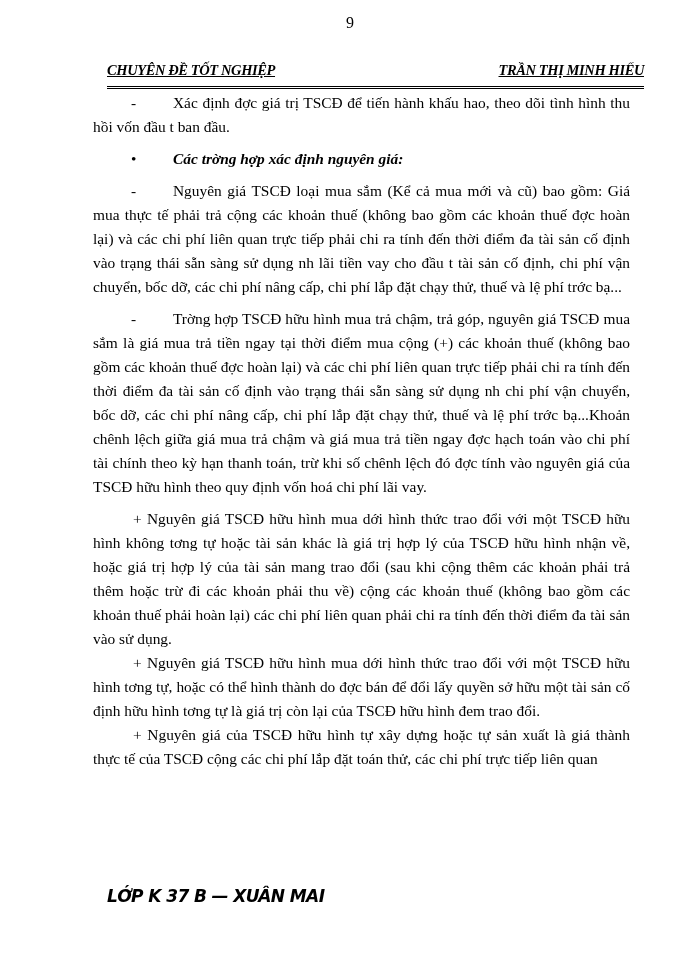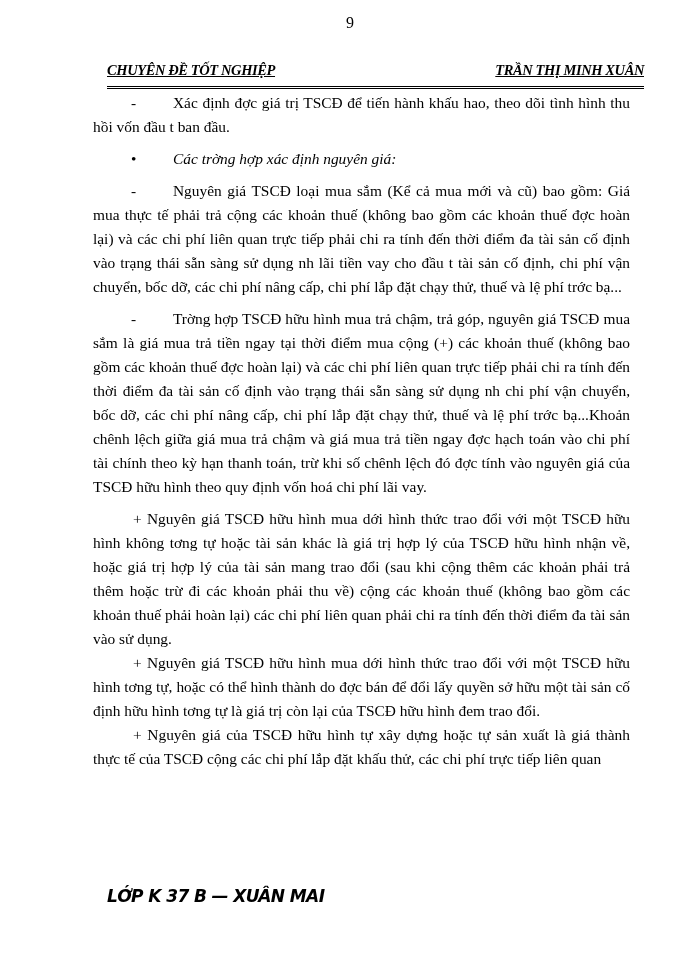--- a/index.html
+++ b/index.html
@@ -13,43 +13,43 @@
     .header-left { left: 0; }
     .header-right { right: 0; }
     .header-rule { position: absolute; top: 86px; left: 107px; width: 537px; height: 3px;
                    border-top: 1px solid #000; border-bottom: 1px solid #000; box-sizing: border-box; }
     .body { position: absolute; top: 91px; left: 93px; width: 537px; font-size: 15.4px;
             line-height: 24px; }
     .para { margin: 0 0 8px 0; text-align: justify; }
     .para .marker { display: inline-block; width: 80px; text-align: left; padding-left: 38px;
                     box-sizing: border-box; }
     .para.plus { text-indent: 40px; margin-bottom: 0; }
-    .para.italic-item .label { font-style: italic; }
+    .para.italic-item .label { font-style: italic; font-weight: bold; }
     .footer { position: absolute; top: 886px; left: 107px; width: 537px; height: 24px; }
     .footer-left, .footer-right { position: absolute; top: 0; font-family: "DejaVu Sans", sans-serif;
                    font-style: italic; font-weight: bold; font-size: 17px; letter-spacing: -0.6px; }
     .footer-left { left: 0; }
     .footer-right { right: 0; }
   </style>
 </head>
 <body>
 
 <div class="page-number">9</div>
 
 <div class="header">
   <span class="header-left">CHUYÊN ĐỀ TỐT NGHIỆP</span>
-  <span class="header-right">TRẦN THỊ MINH XUÂN</span>
+  <span class="header-right">TRẦN THỊ MINH HIẾU</span>
 </div>
 <div class="header-rule"></div>
 
 <div class="body">
   <p class="para"><span class="marker">-</span><span>Xác định đợc  giá trị TSCĐ để tiến hành khấu hao, theo dõi tình hình thu hồi vốn đầu t  ban đầu.</span></p>
   <p class="para italic-item"><span class="marker">•</span><span class="label">Các trờng  hợp xác định nguyên giá:</span></p>
   <p class="para"><span class="marker">-</span><span>Nguyên giá TSCĐ loại mua sắm (Kể cả mua mới và cũ) bao gồm: Giá mua thực tế phải trả  cộng các khoản thuế (không bao gồm các khoản thuế đợc  hoàn lại) và các chi phí liên quan trực tiếp phải chi ra tính đến thời điểm đa  tài sản cố định vào trạng thái sẵn sàng sử dụng nh  lãi tiền vay cho đầu t  tài sản cố định, chi phí vận chuyển, bốc dỡ, các chi phí nâng cấp, chi phí lắp đặt chạy thử, thuế và lệ phí trớc  bạ...</span></p>
   <p class="para"><span class="marker">-</span><span>Trờng  hợp TSCĐ hữu hình mua trả chậm, trả góp, nguyên giá TSCĐ mua sắm là giá mua trả tiền ngay tại thời điểm mua cộng (+) các khoản thuế (không bao gồm các khoản thuế đợc  hoàn lại) và các chi phí liên quan trực tiếp phải chi ra tính đến thời điểm đa  tài sản cố định vào trạng thái sẵn sàng sử dụng nh  chi phí vận chuyển, bốc dỡ, các chi phí nâng cấp, chi phí lắp đặt chạy thử, thuế và lệ phí trớc  bạ...Khoản chênh lệch giữa giá mua trả chậm và giá mua trả tiền ngay đợc  hạch toán vào chi phí tài chính theo kỳ hạn thanh toán, trừ khi số chênh lệch đó đợc  tính vào nguyên giá của TSCĐ hữu hình theo quy định vốn hoá chi phí lãi vay.</span></p>
   <p class="para plus">+ Nguyên giá TSCĐ hữu hình mua dới  hình thức trao đổi với một TSCĐ hữu hình không tơng  tự hoặc tài sản khác là giá trị hợp lý của TSCĐ hữu hình nhận về, hoặc giá trị hợp lý của tài sản mang trao đổi (sau khi cộng thêm các khoản phải trả thêm  hoặc trừ đi các khoản phải thu về) cộng các khoản thuế (không bao gồm các khoản thuế phải hoàn lại) các chi phí liên quan phải chi ra tính đến thời điểm đa  tài sản vào sử dụng.</p>
   <p class="para plus">+ Nguyên giá TSCĐ hữu hình mua dới  hình thức trao đổi với một TSCĐ hữu hình tơng  tự, hoặc có thể hình thành do đợc  bán để đổi lấy quyền sở hữu một tài sản cố định hữu hình tơng  tự là giá trị còn lại của TSCĐ hữu hình đem trao đổi.</p>
-  <p class="para plus">+ Nguyên giá của TSCĐ hữu hình tự xây dựng hoặc tự sản xuất là giá thành thực tế của TSCĐ cộng các chi phí lắp đặt khấu thử, các chi phí trực tiếp liên quan</p>
+  <p class="para plus">+ Nguyên giá của TSCĐ hữu hình tự xây dựng hoặc tự sản xuất là giá thành thực tế của TSCĐ cộng các chi phí lắp đặt toán thử, các chi phí trực tiếp liên quan</p>
 </div>
 
 <div class="footer">
   <span class="footer-left">LỚP K 37 B — XUÂN MAI</span>
 </div>
 
 </body></html>

